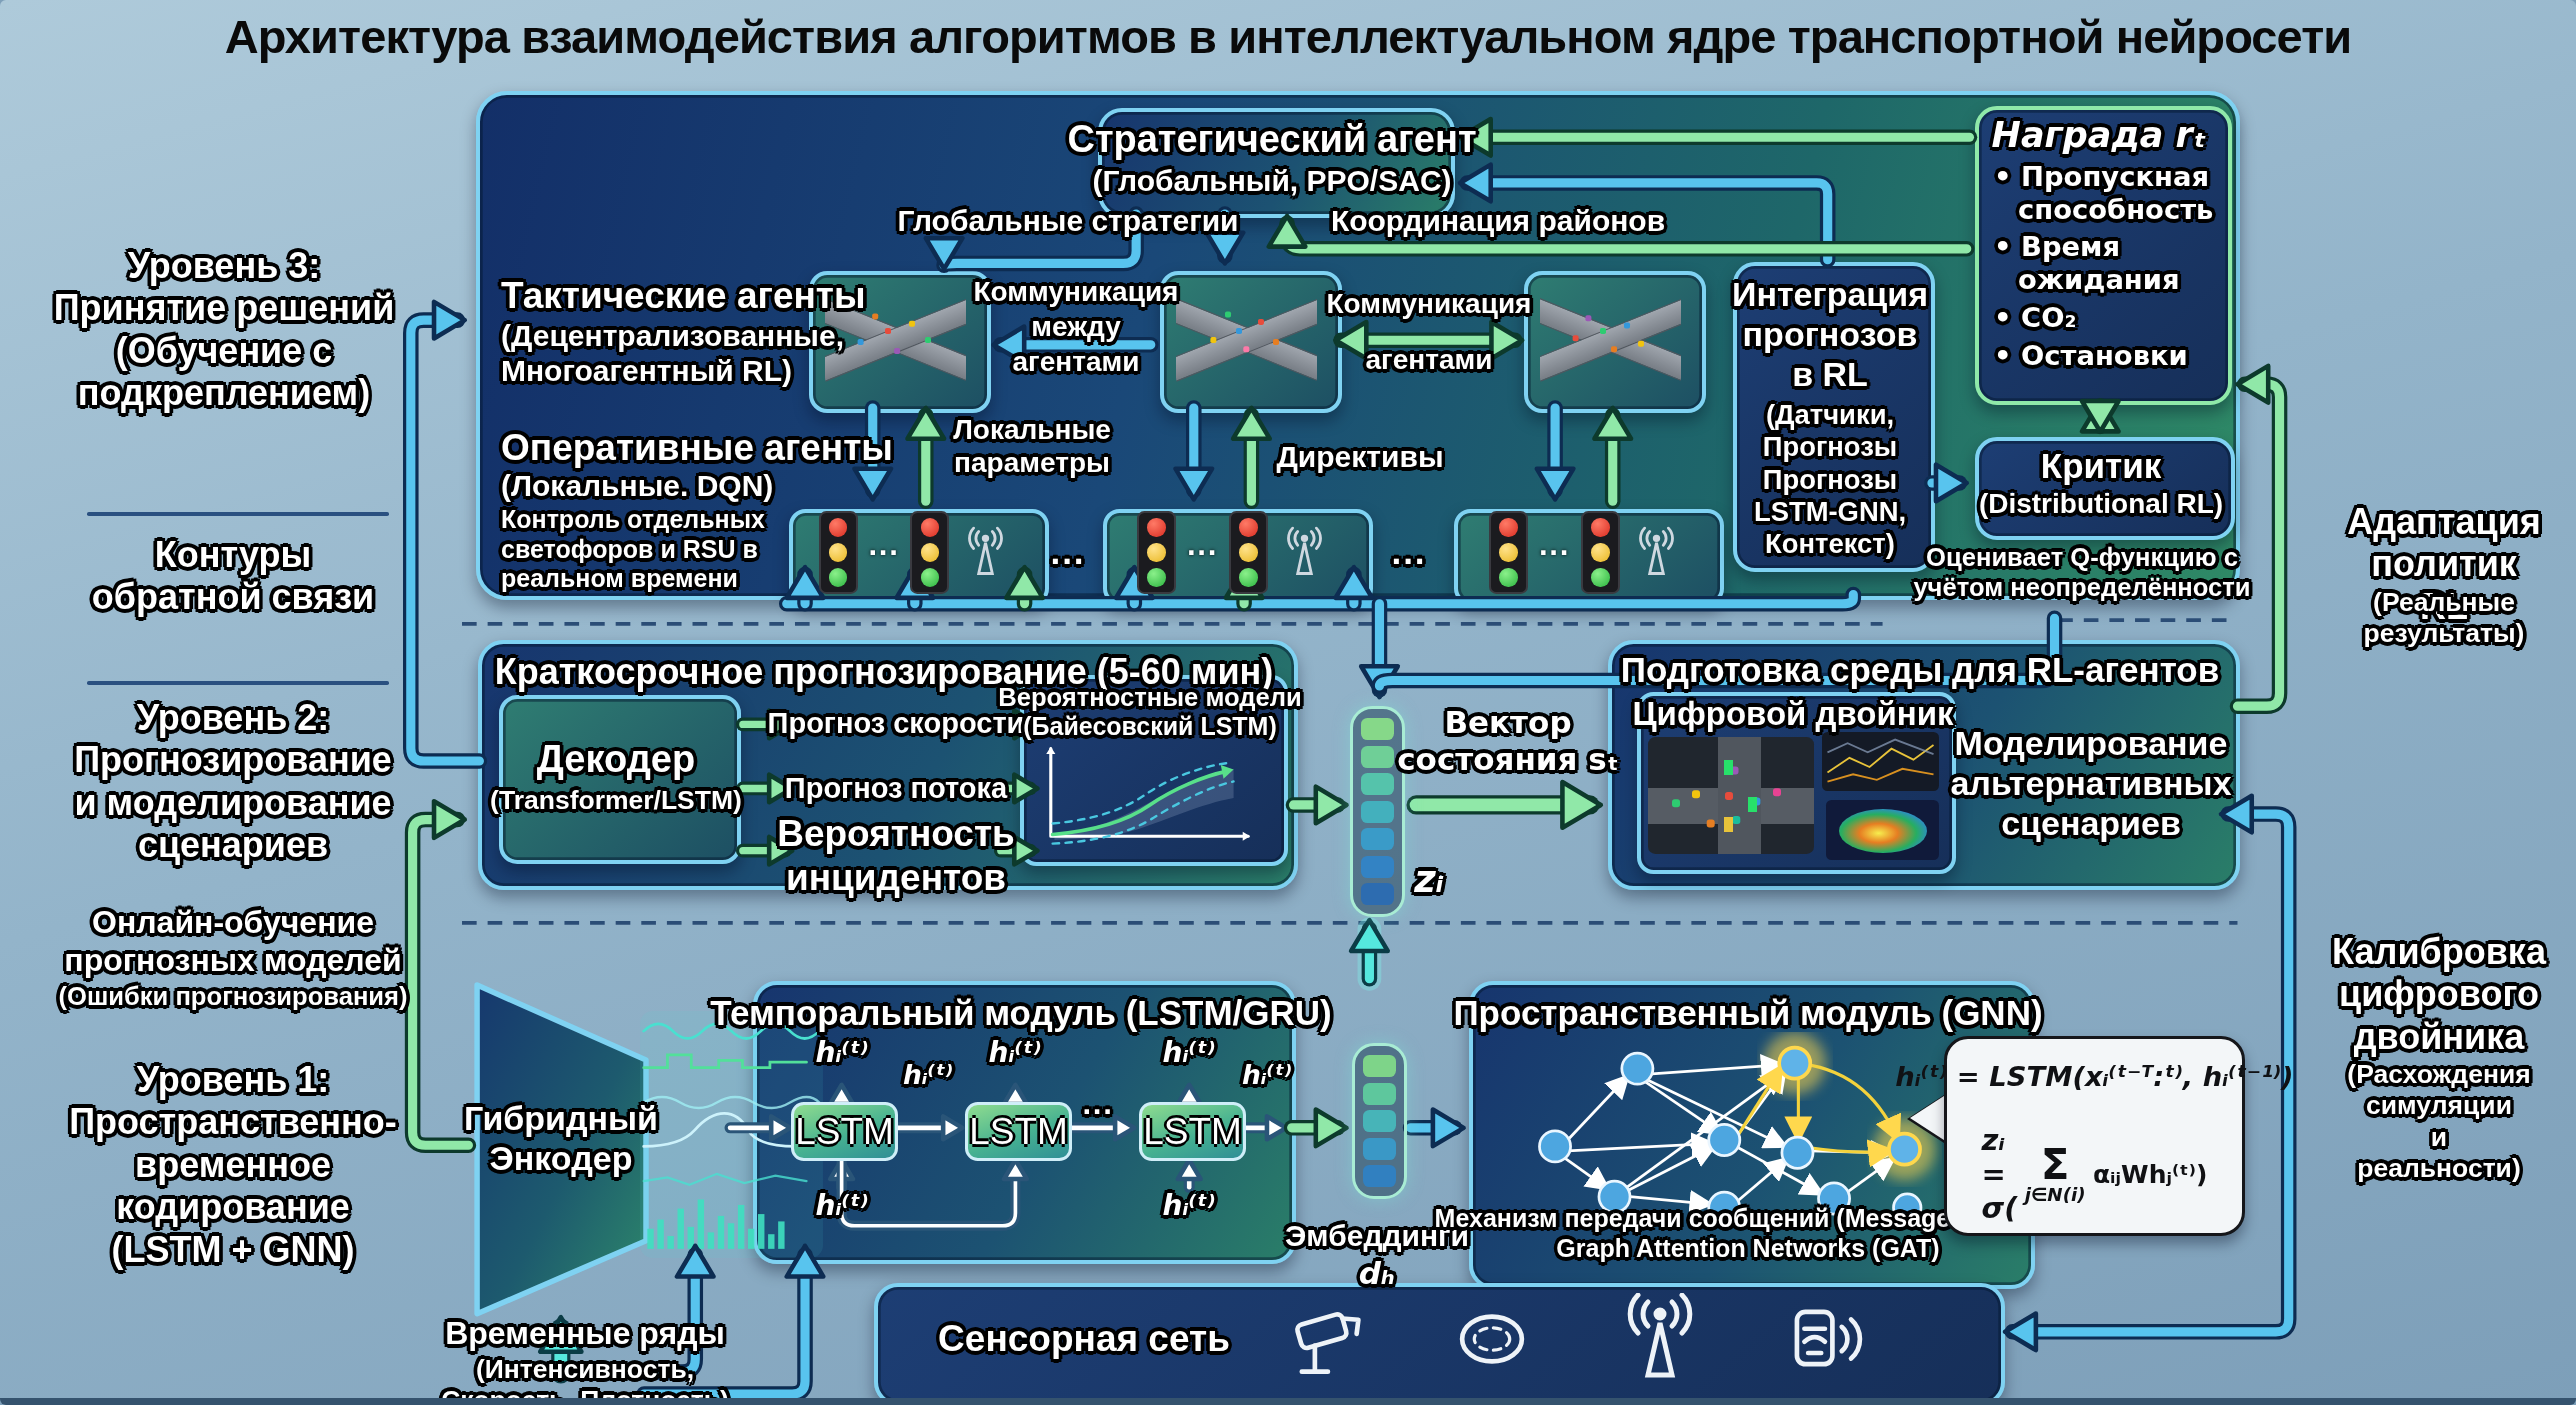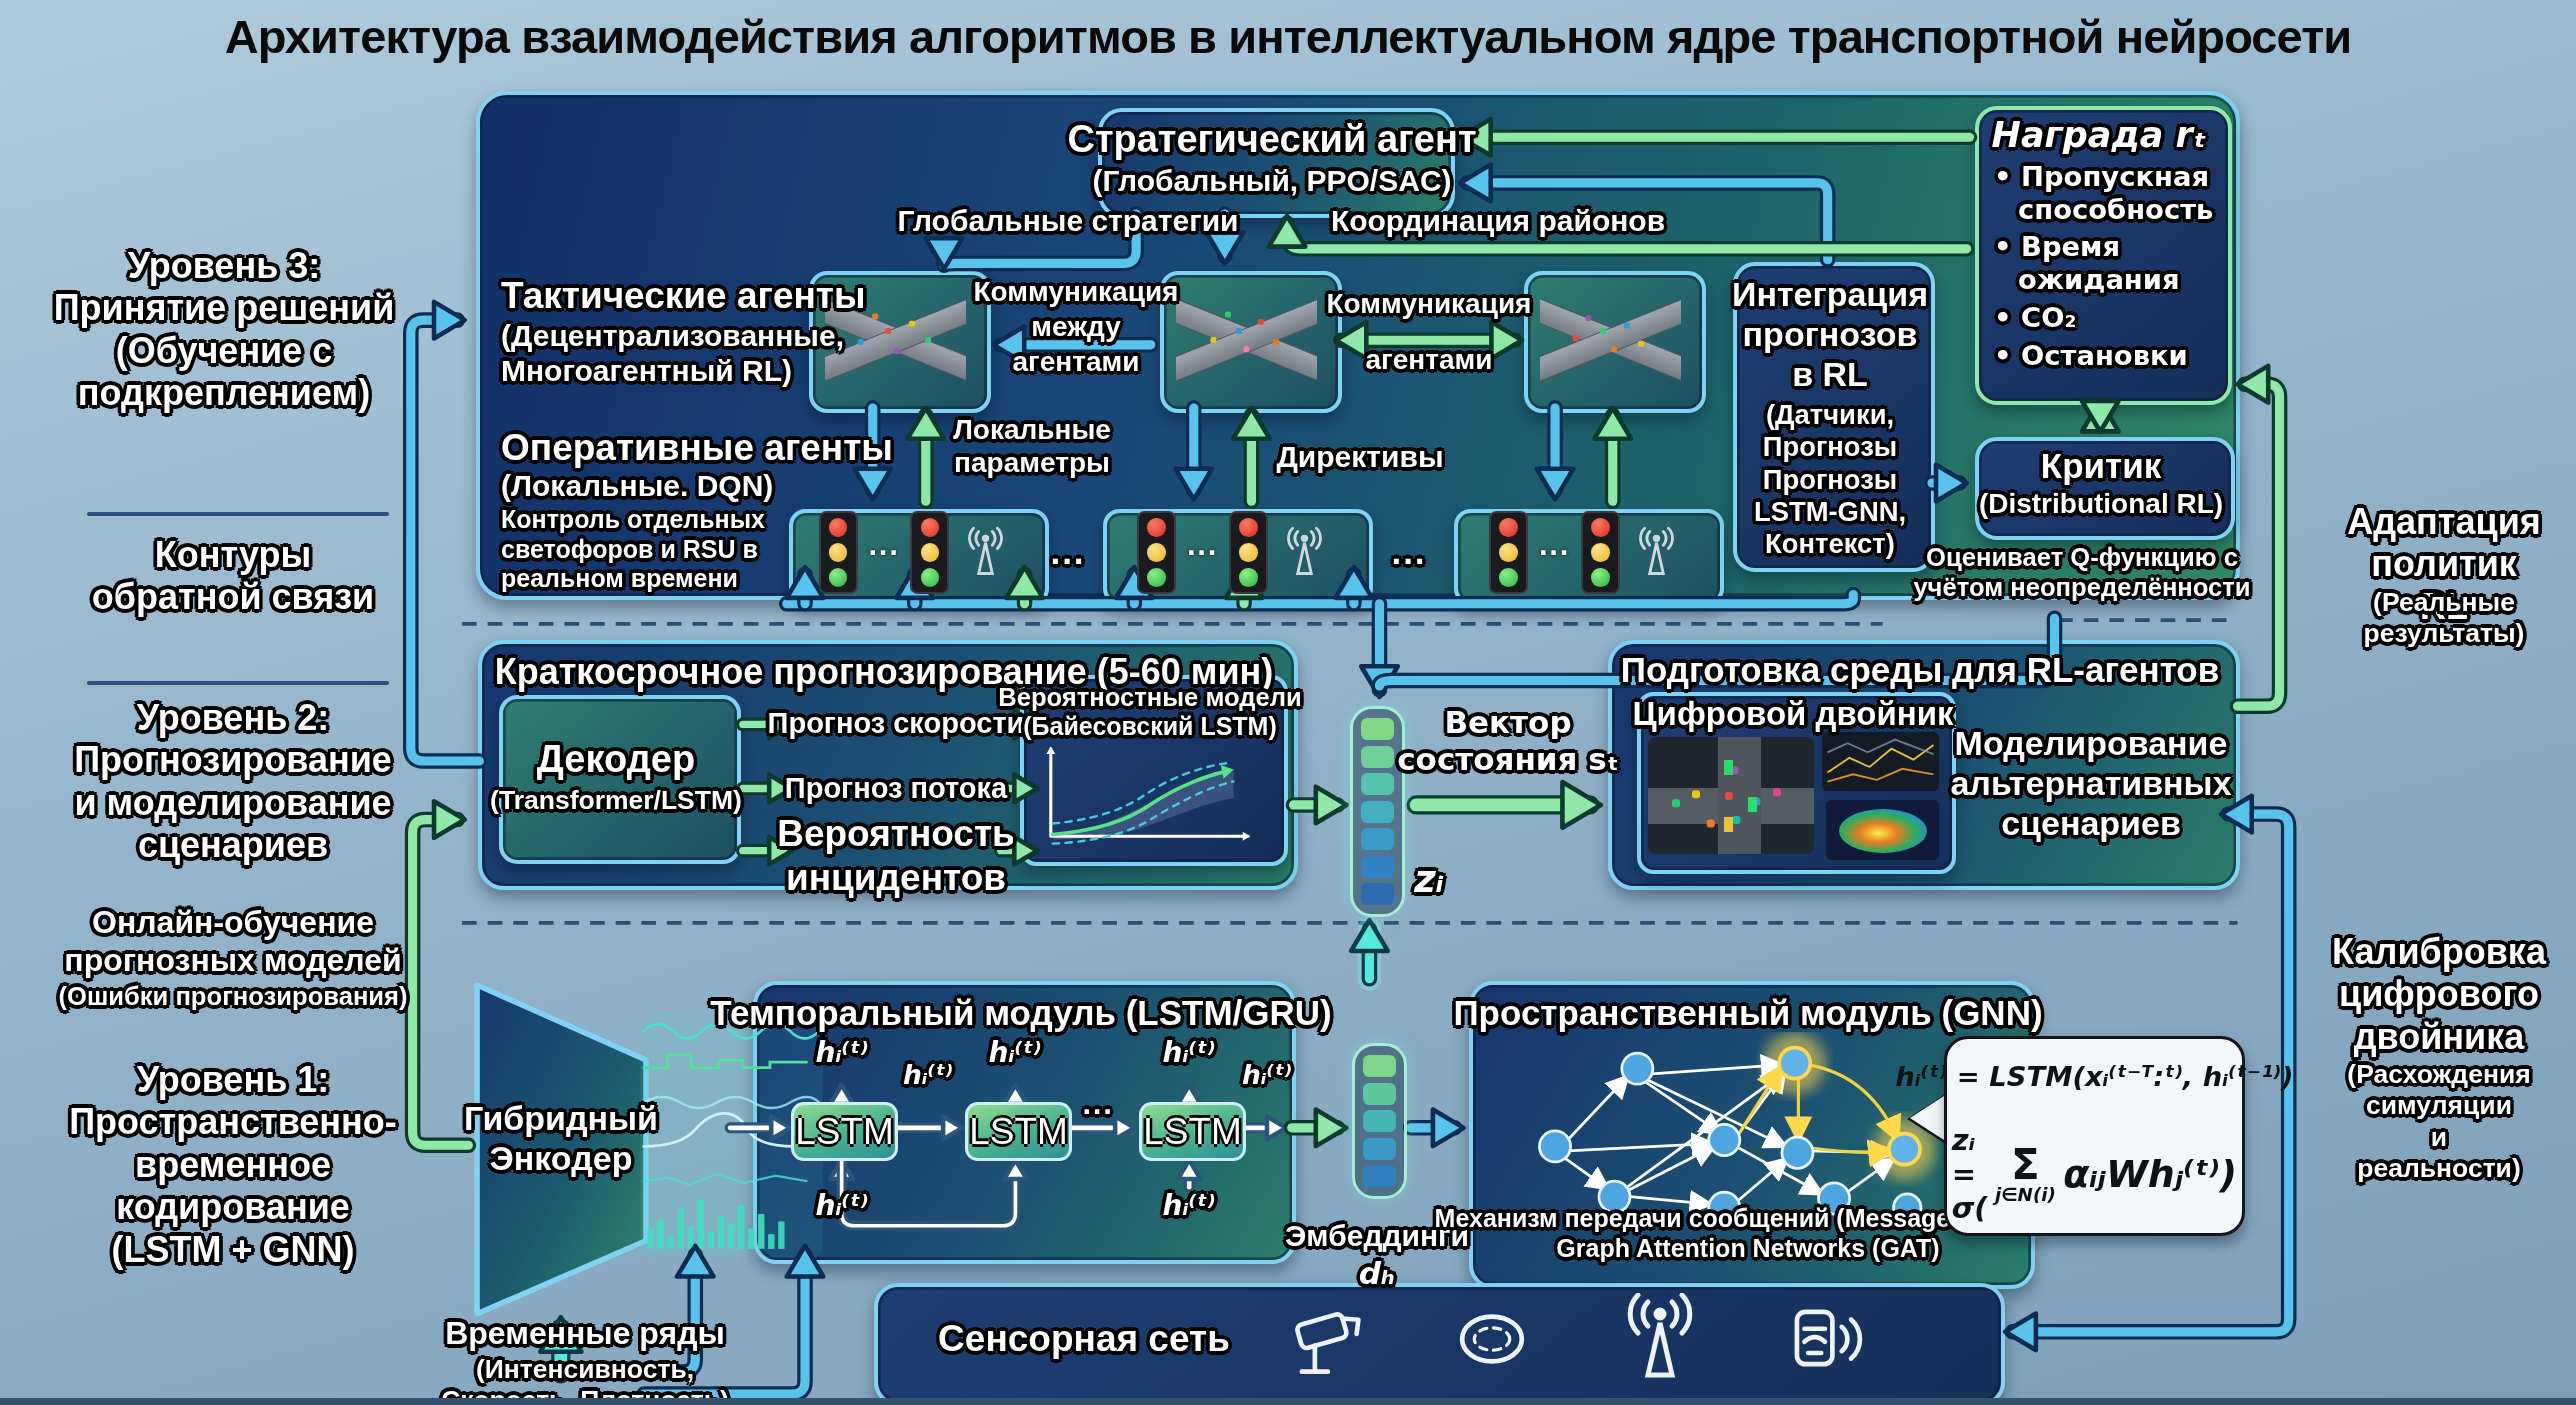--- a/index.html
+++ b/index.html
@@ -1,17 +1,17 @@
 <!DOCTYPE html>
 <html style="font-size:14.6px"><head>
 <meta charset="utf-8">
 <style>
   html,body{margin:0;padding:0;background:#7d9fb9;font-family:"Liberation Sans",sans-serif;}
   #stage{position:relative;width:2576px;height:1405px;overflow:hidden;
-    background:linear-gradient(165deg,#aecada 0%,#93b4ca 45%,#7d9fb9 100%);}
+    background:linear-gradient(165deg,#aecada 0%,#93b4ca 45%,#7d9fb9 100%);border-radius:6px;}
   .box{position:absolute;border:4.6px solid #7fd2f2;border-radius:22px;z-index:1;
     box-shadow:0 7.3px 14.6px rgba(0,10,30,.35), inset 0 0 0 2.7px rgba(4,24,48,.5);}
   .grad1{background:linear-gradient(103deg,#132f68 0%,#1a4878 38%,#1e6769 72%,#2f8a66 100%);}
   .grad2{background:linear-gradient(120deg,#17356e 0%,#1c5272 55%,#2a7e68 100%);}
   .teal{background:linear-gradient(140deg,#2f7d72 0%,#1d4f63 100%);}
   .navy{background:linear-gradient(140deg,#1d3e74 0%,#162f59 100%);}
   .bgreen{border-color:#8fe9a9;}
   .t{position:absolute;transform:translateX(-50%);text-align:center;color:#fff;font-weight:700;
      white-space:pre-line;z-index:4;line-height:1.18;
      text-shadow:-2.7px -2.7px 0 #000,2.7px -2.7px 0 #000,-2.7px 2.7px 0 #000,2.7px 2.7px 0 #000,0 -3.7px 0 #000,0 3.7px 0 #000,-3.7px 0 0 #000,3.7px 0 0 #000;}
@@ -391,21 +391,21 @@
 
   <div class="tail" style="left:1910px;top:1094px;"></div>
   <div class="callout" style="left:1944px;top:1036px;width:295px;height:194px;">
     <div class="fm" style="position:absolute;left:50%;top:22px;transform:translateX(-50%);font-size:27.4px;font-weight:700;white-space:nowrap;font-style:italic;">hᵢ⁽ᵗ⁾ = LSTM(xᵢ⁽ᵗ⁻ᵀ:ᵗ⁾, hᵢ⁽ᵗ⁻¹⁾)</div>
     <div style="position:absolute;left:50%;top:84px;transform:translateX(-50%);display:flex;align-items:center;gap:7.3px;">
       <span class="fm" style="font-size:29px;font-weight:700;font-style:italic;">zᵢ = σ(</span>
       <span style="display:flex;flex-direction:column;align-items:center;line-height:1;">
         <span class="fm" style="font-size:42px;font-weight:700;">Σ</span>
         <span class="fm" style="font-size:18.3px;font-weight:700;font-style:italic;">j∈N(i)</span>
       </span>
-      <span class="fm" style="font-size:38px;font-weight:700;font-style:italic;">αᵢⱼWhⱼ⁽ᵗ⁾)</span>
+      <span class="fm" style="font-size:25px;font-weight:700;">αᵢⱼWhⱼ⁽ᵗ⁾)</span>
     </div>
   </div>
 
   <div class="box navy" style="left:874px;top:1283px;width:1123px;height:115px;border-radius:24px;"></div>
   <div class="t" style="left:1084px;top:1317px;font-size:37px;">Сенсорная сеть</div>
   <svg class="dec" style="left:1285px;top:1297px;z-index:4;" width="84" height="84" viewBox="0 0 90 90">
     <g fill="none" stroke="#eef3f8" stroke-width="5" stroke-linecap="round" stroke-linejoin="round">
       <g transform="rotate(-16 45 34)">
           <rect x="14" y="22" width="50" height="26" rx="6"></rect>
           <path d="M64,28 L80,34 L74,48"></path>

